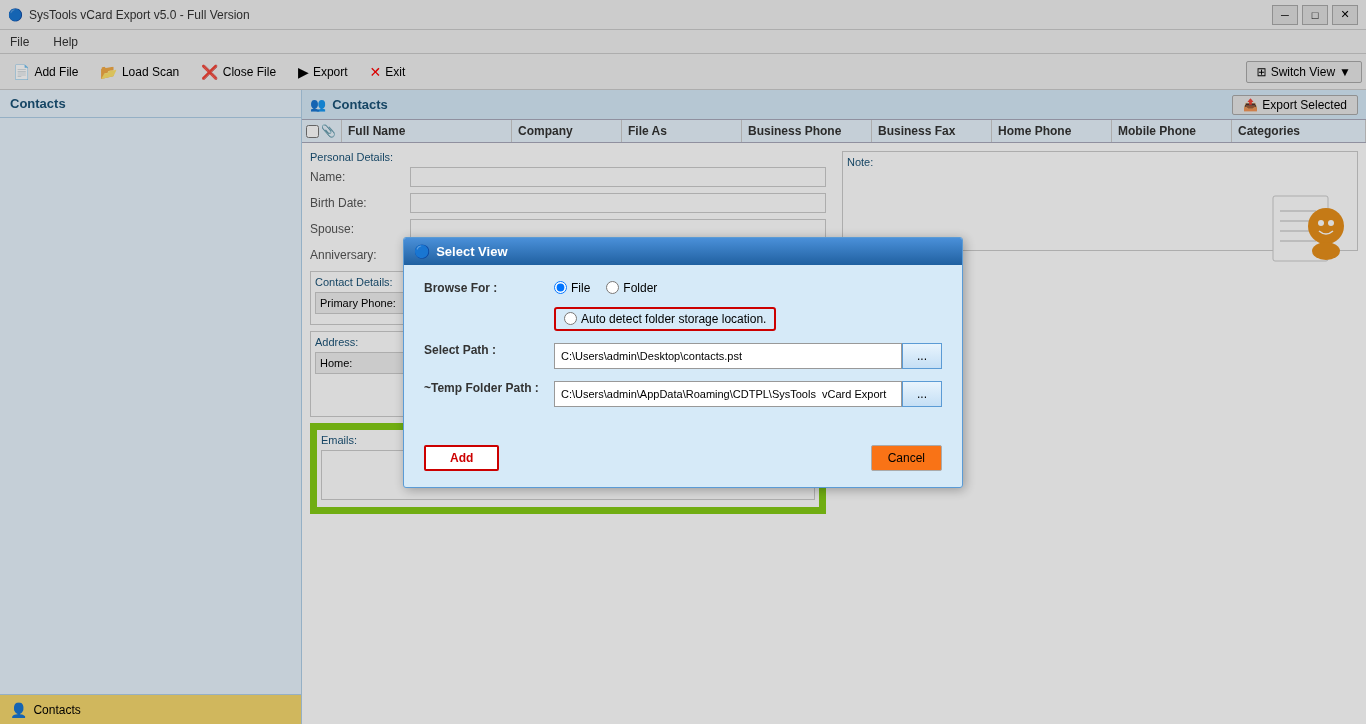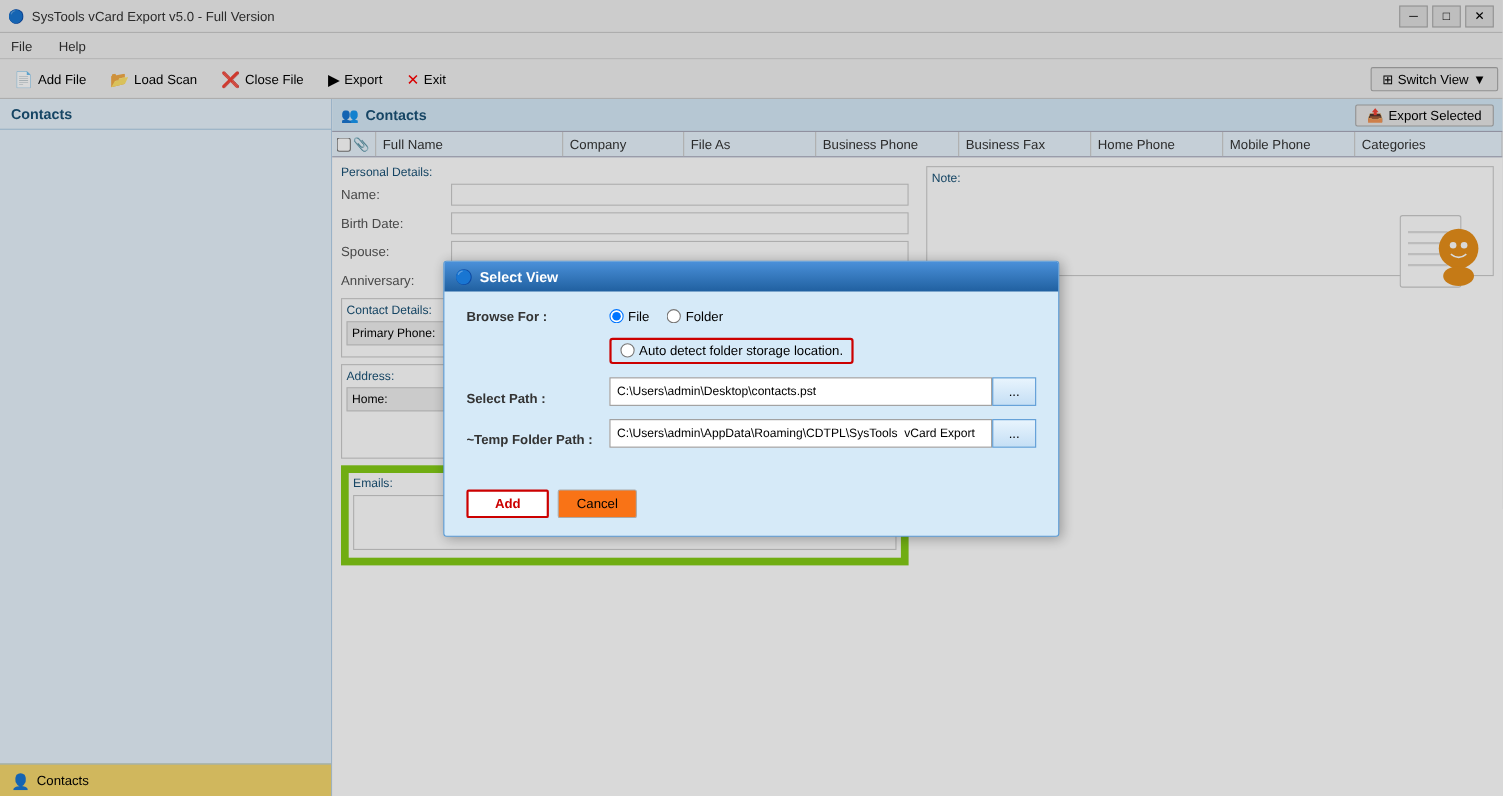--- a/index.html
+++ b/index.html
@@ -107,21 +107,21 @@
     }
 
     
     #table-header {
       display: flex;
       background: #e8f4fd;
       border-bottom: 1px solid #aab;
       font-size: 12px;
     }
     .th-check { width: 40px; min-width: 40px; padding: 4px; border-right: 1px solid #ccc; display: flex; align-items: center; gap: 2px; }
-    .th-cell { padding: 4px 6px; border-right: 1px solid #ccc; overflow: hidden; font-weight: normal; color: #333; }
+    .th-cell { padding: 4px 6px; border-right: 1px solid #ccc; overflow: hidden; font-weight: bold; color: #333; }
 
     
     #bottom-area { flex: 1; display: flex; flex-direction: column; padding: 8px; overflow: auto; }
 
     .section-title { font-size: 11px; color: #1a5276; font-weight: normal; margin-bottom: 4px; }
     .detail-row { display: flex; align-items: center; margin-bottom: 6px; }
     .detail-label { width: 100px; font-size: 12px; color: #555; }
     .detail-input { flex: 1; height: 20px; border: 1px solid #ccc; background: #fff; padding: 0 4px; font-size: 11px; }
 
     .contact-details-row { display: flex; align-items: center; margin-bottom: 6px; gap: 4px; }
@@ -155,21 +155,21 @@
       padding: 6px 10px;
       font-size: 13px;
       font-weight: bold;
       display: flex;
       align-items: center;
       gap: 6px;
       border-radius: 2px 2px 0 0;
     }
     #dialog-body { padding: 16px 20px; }
 
-    .dialog-row { display: flex; align-items: flex-end; margin-bottom: 12px; }
+    .dialog-row { display: flex; align-items: flex-start; margin-bottom: 12px; }
     .dialog-label { width: 130px; font-size: 12px; color: #333; font-weight: bold; }
 
     .radio-group { display: flex; align-items: center; gap: 16px; }
     .radio-item { display: flex; align-items: center; gap: 4px; font-size: 12px; }
     .radio-item input[type=radio] { cursor: pointer; }
 
     .auto-detect-box {
       border: 2px solid #cc0000;
       border-radius: 3px;
       padding: 3px 8px;
@@ -194,21 +194,21 @@
       height: 26px;
       border: 1px solid #5b9bd5;
       background: linear-gradient(to bottom, #e8f4fd, #c5dff5);
       cursor: pointer;
       font-size: 12px;
       display: flex; align-items: center; justify-content: center;
     }
 
     #dialog-buttons {
       display: flex;
-      justify-content: flex-start;
+      justify-content: space-between;
       gap: 8px;
       padding: 10px 20px 16px;
     }
     .dialog-btn-add {
       padding: 4px 24px;
       background: white;
       border: 2px solid #cc0000;
       cursor: pointer;
       font-size: 12px;
       color: #cc0000;

